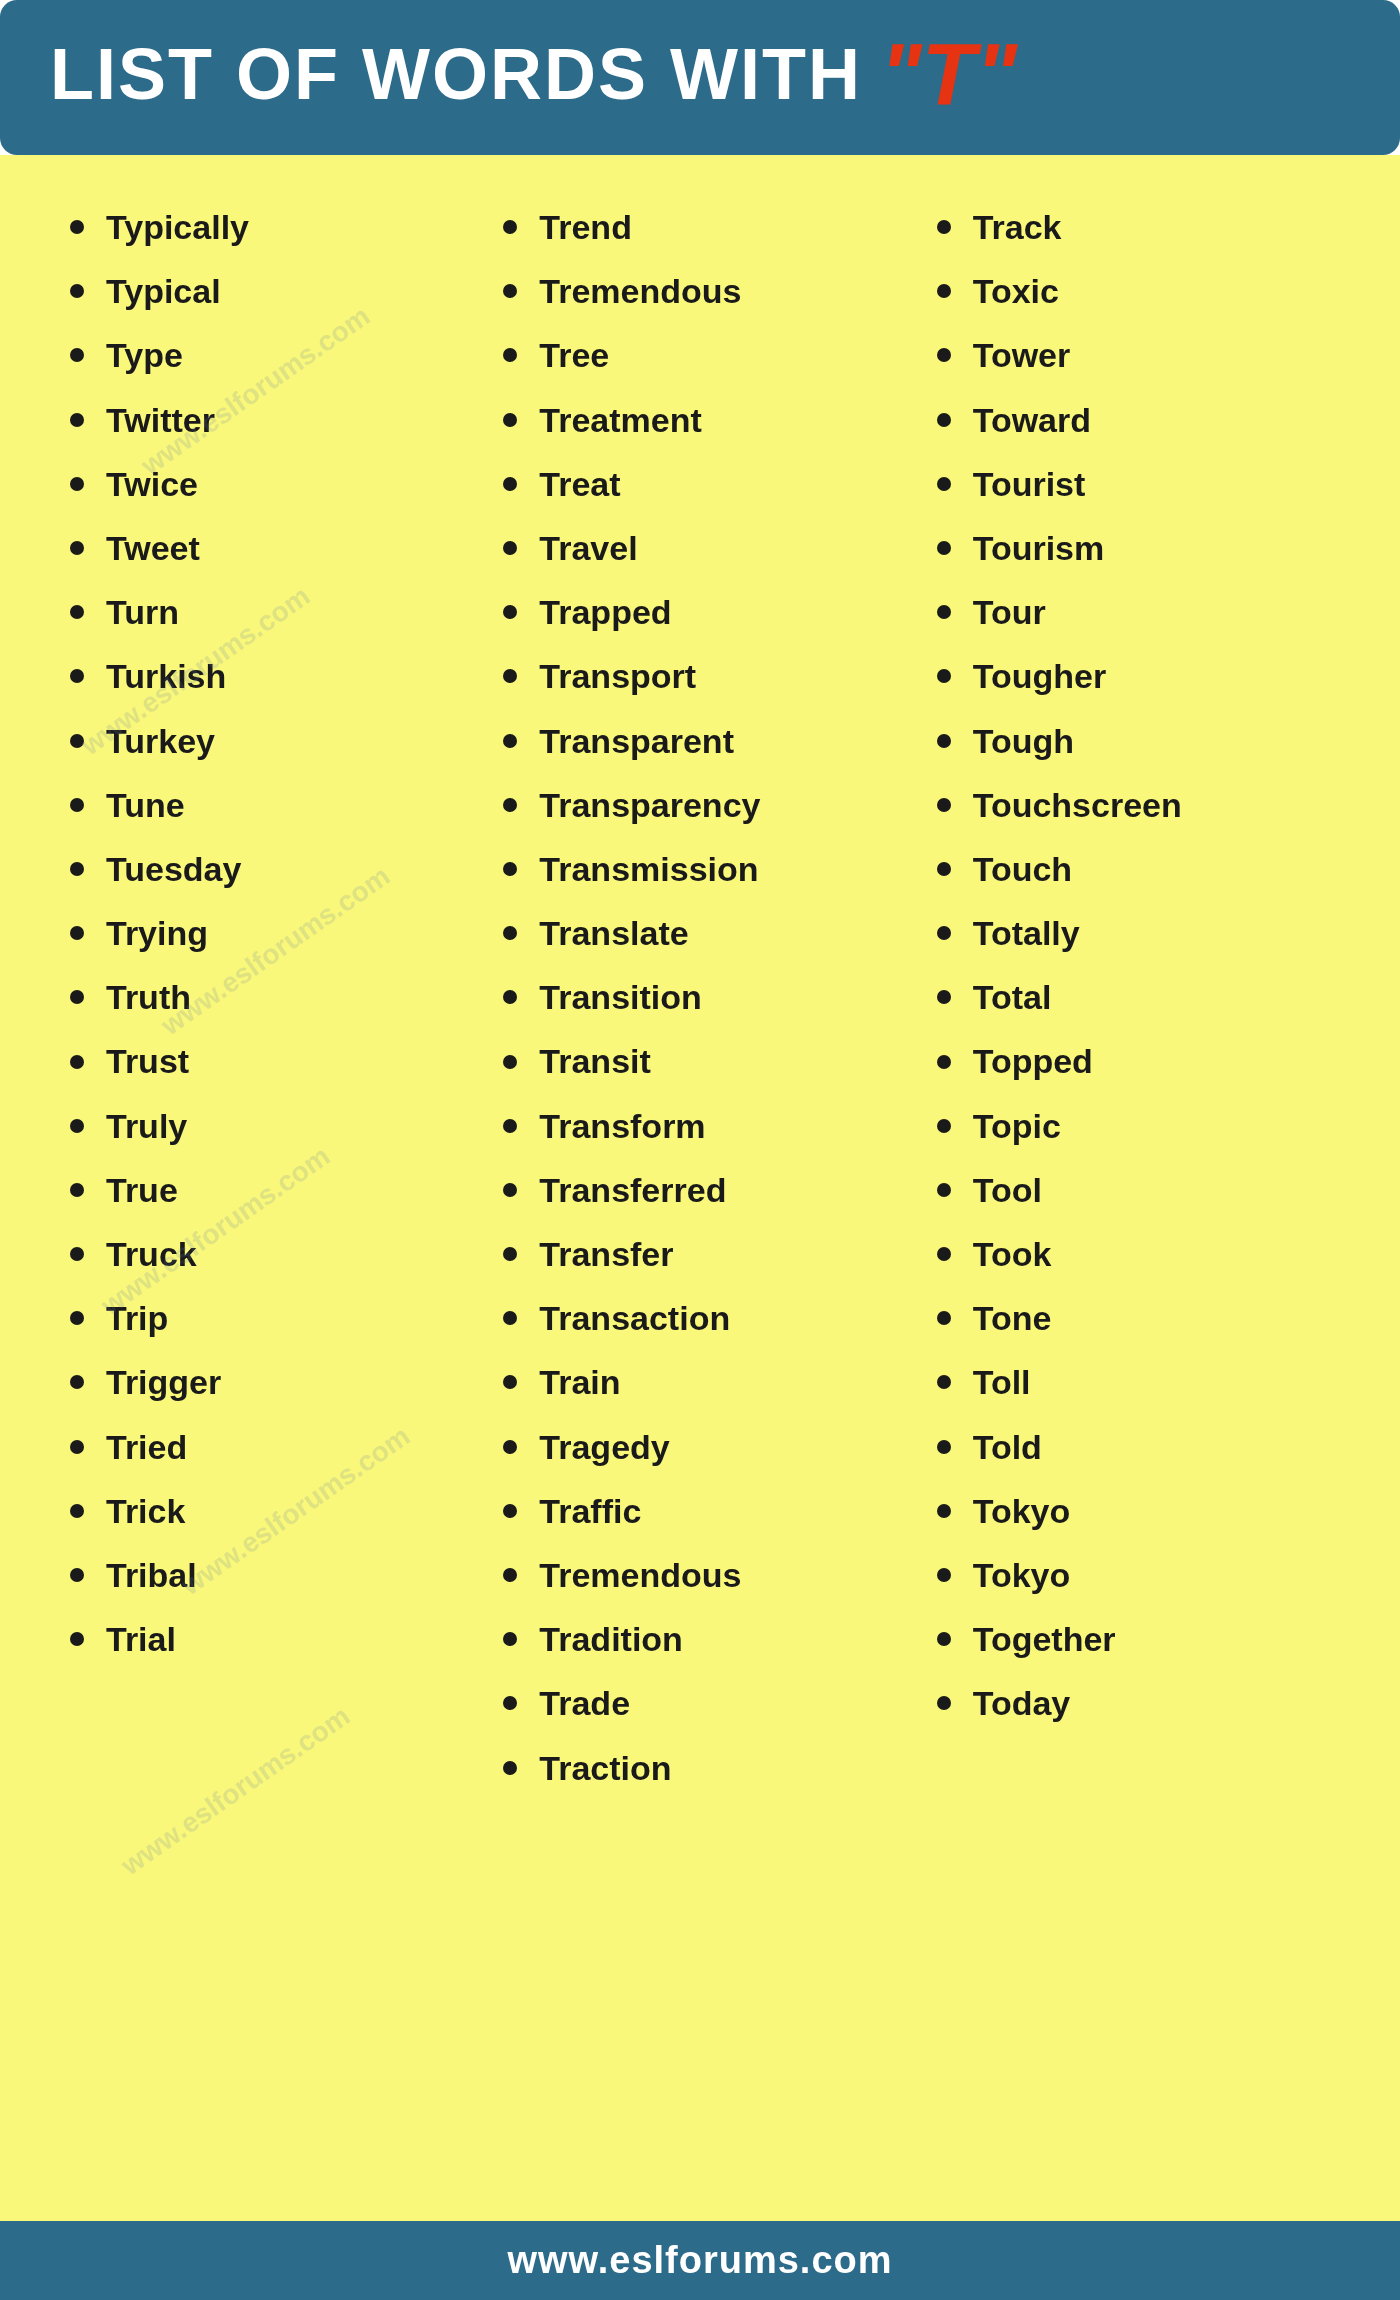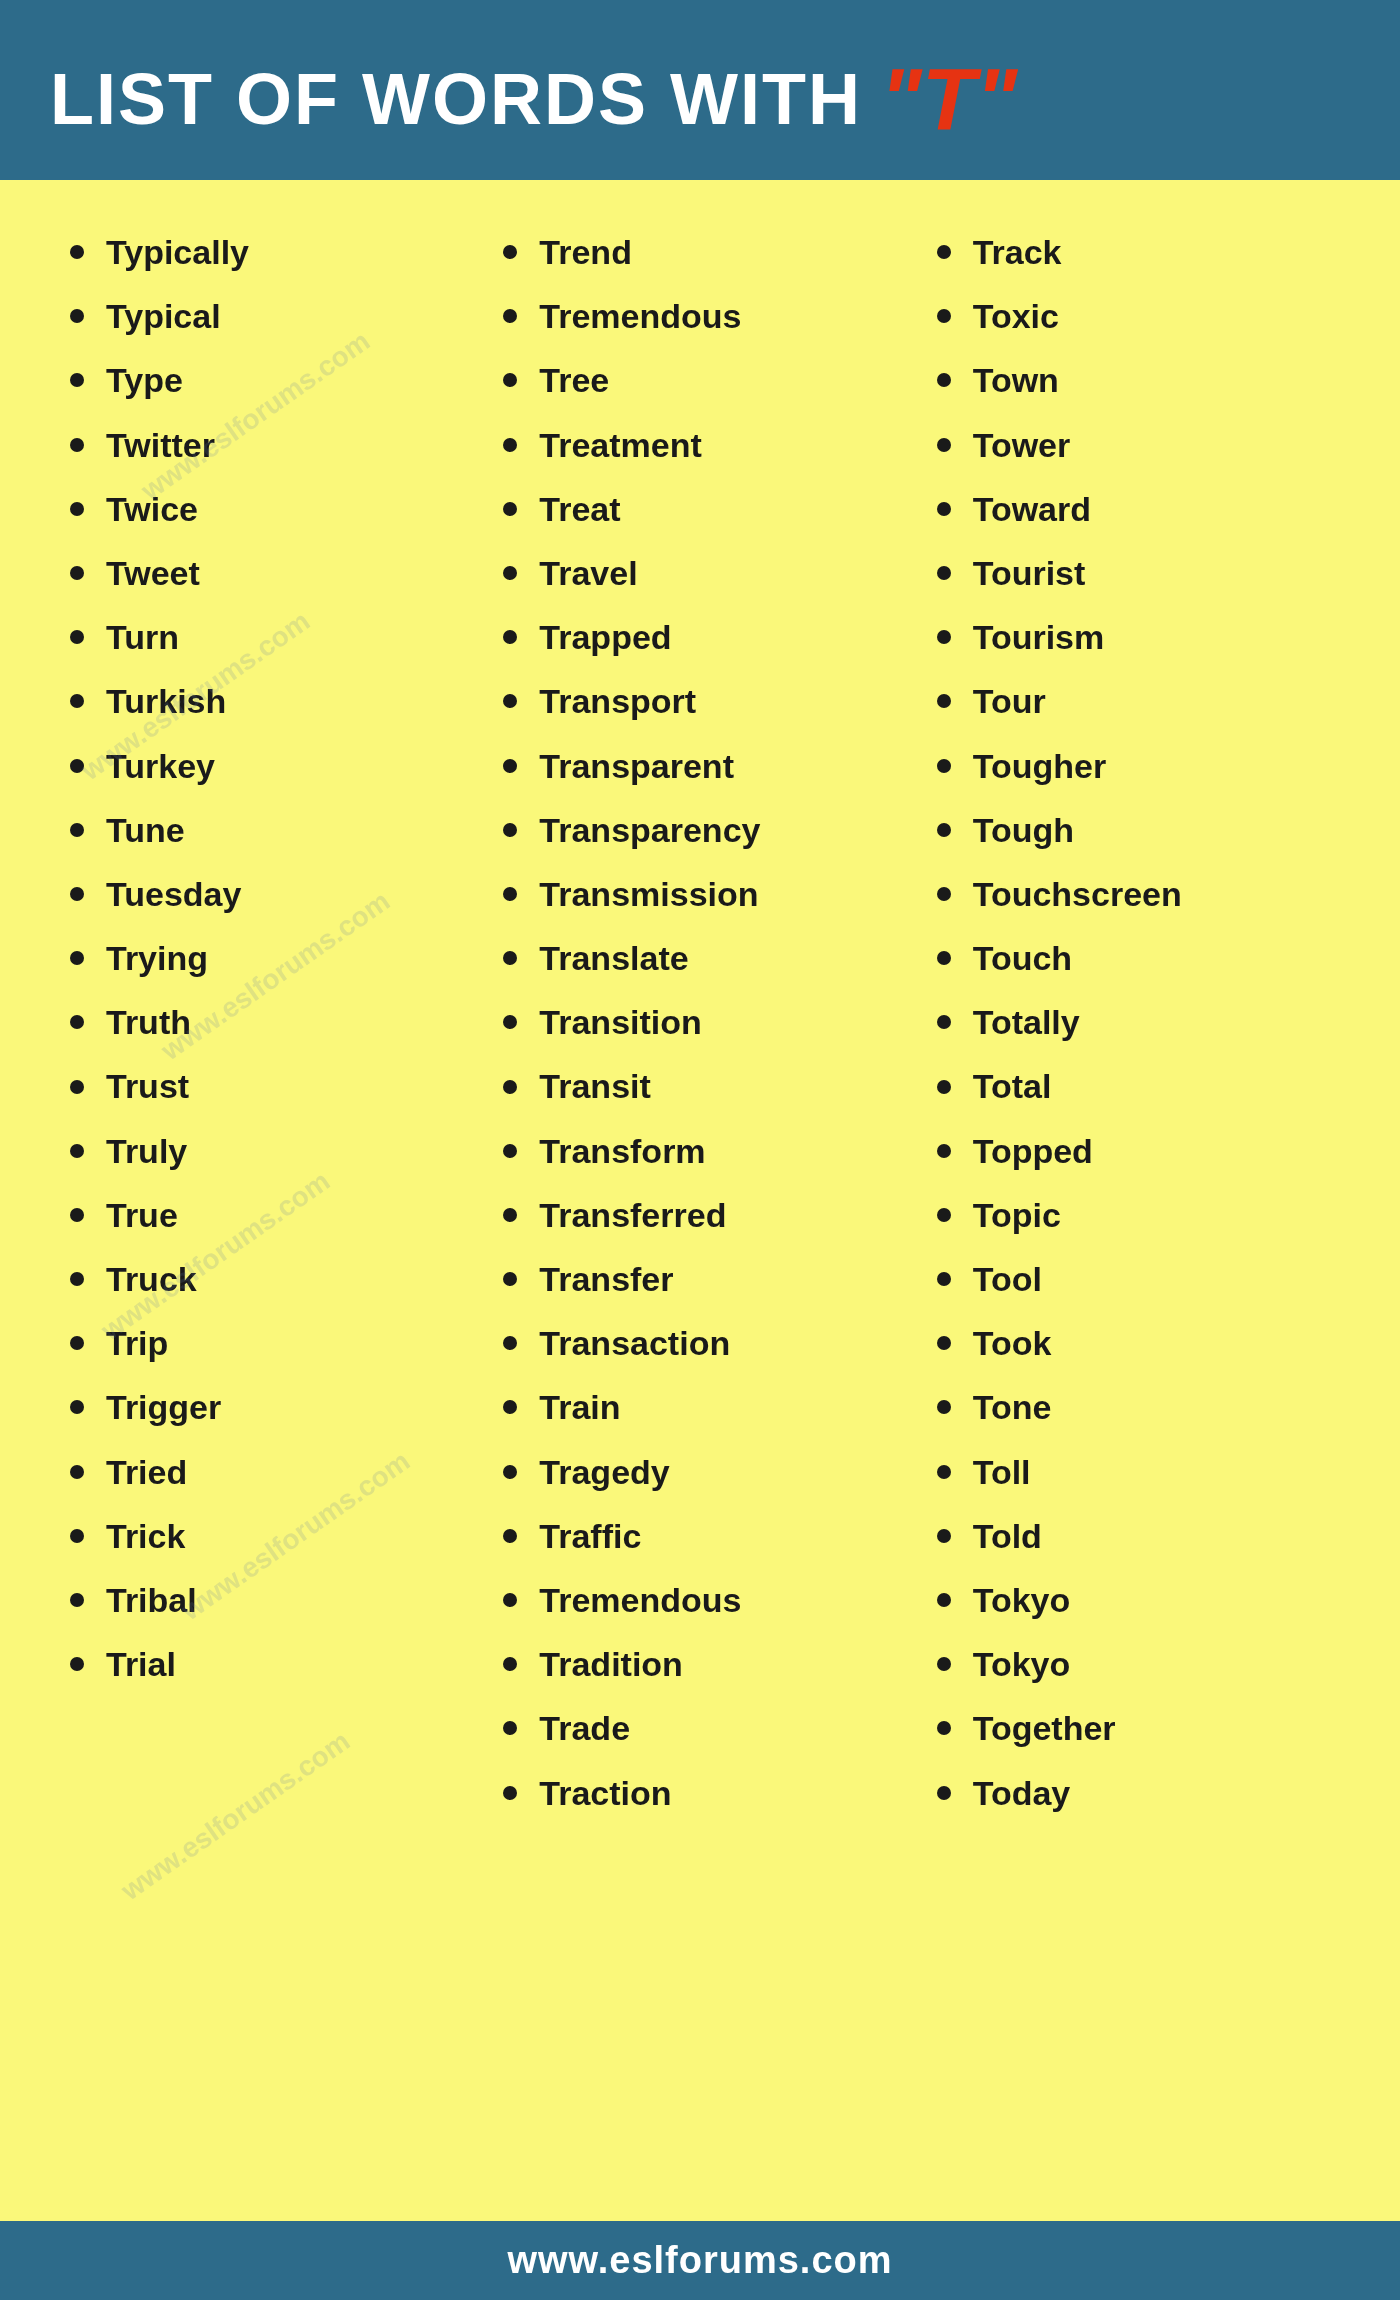--- a/index.html
+++ b/index.html
@@ -10,24 +10,25 @@
       font-family: Arial, sans-serif;
       background: #fff;
       display: flex;
       flex-direction: column;
       align-items: center;
     }
 
     .header {
       width: 100%;
       background: #2d6b8a;
-      padding: 48px 50px 30px 50px;
+      padding: 23px 50px 30px 50px;
       display: flex;
       align-items: center;
       gap: 18px;
+      border-radius: 17px;
     }
 
     .header-text {
       font-size: 72px;
       font-weight: 900;
       color: #fff;
       letter-spacing: 2px;
       text-transform: uppercase;
     }
 
@@ -328,24 +329,20 @@
         <div class="word-item">
           <span class="bullet"></span>
           <span>Track</span>
         </div>
         <div class="word-item">
           <span class="bullet"></span>
           <span>Toxic</span>
         </div>
         <div class="word-item">
           <span class="bullet"></span>
-          <span>Town</span>
-        </div>
-        <div class="word-item">
-          <span class="bullet"></span>
           <span>Tower</span>
         </div>
         <div class="word-item">
           <span class="bullet"></span>
           <span>Toward</span>
         </div>
         <div class="word-item">
           <span class="bullet"></span>
           <span>Tourist</span>
         </div>

